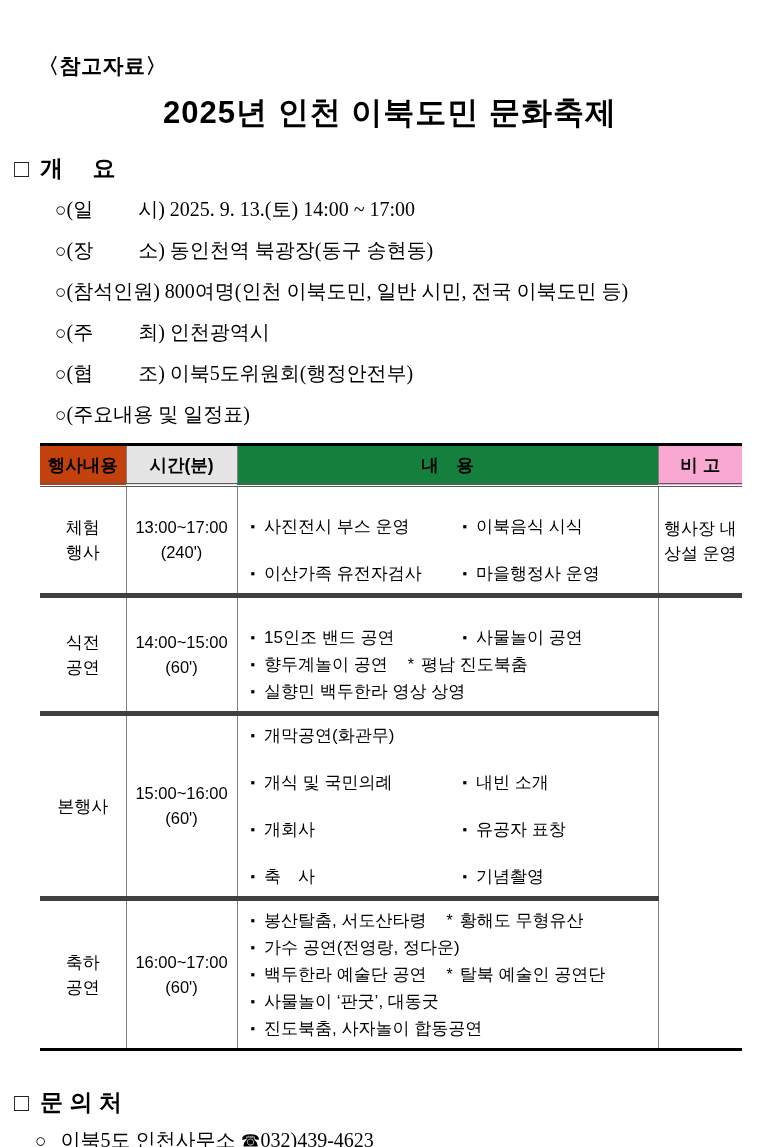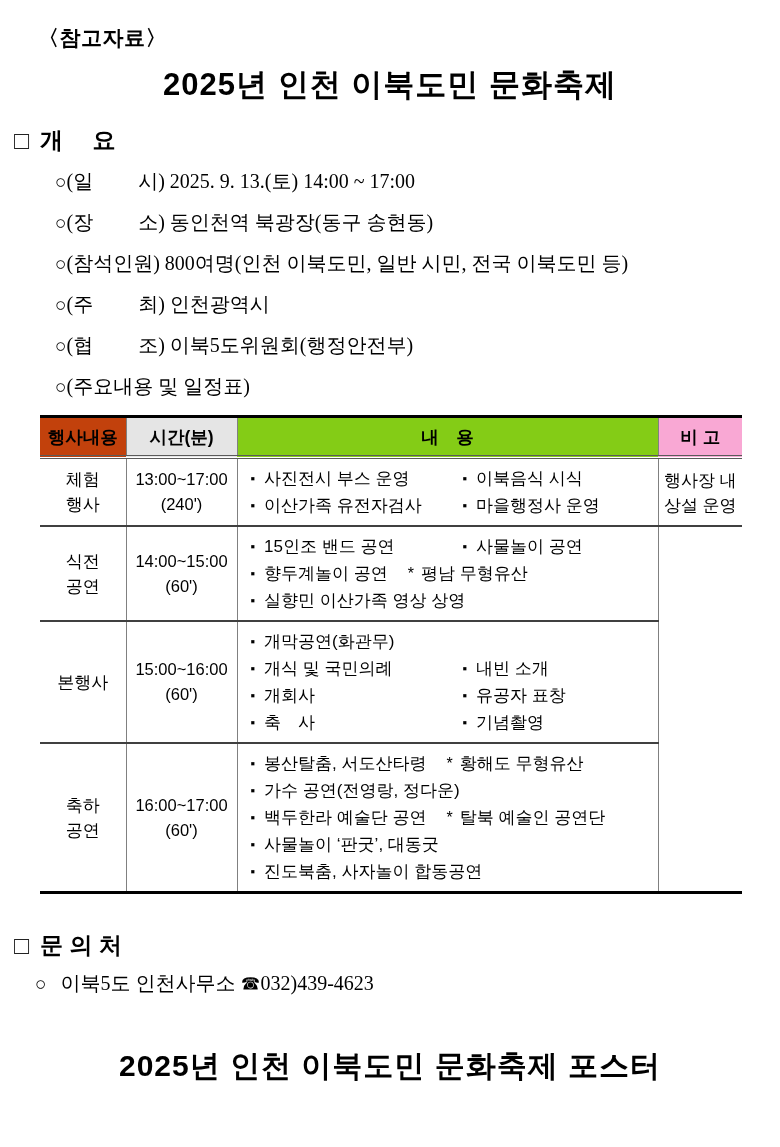--- a/index.html
+++ b/index.html
@@ -4,21 +4,21 @@
 <style>
   * { box-sizing: border-box; }
   html,body { margin:0; padding:0; }
   body {
     width:780px; height:1147px; overflow:hidden;
     background:#ffffff; color:#000;
     font-family:"Liberation Serif","DejaVu Serif",serif;
   }
   .gothic { font-family:"Liberation Sans","DejaVu Sans",sans-serif; }
 
-  .ref-tag { margin:24px 0 0 38px; font-size:21px; font-weight:800; letter-spacing:.5px; }
+  .ref-tag { margin:52px 0 0 38px; font-size:21px; font-weight:800; letter-spacing:.5px; }
   .doc-title { margin:12px 0 0 0; text-align:center; font-size:31px; font-weight:800; letter-spacing:1px; }
 
   .sec-head { margin:20px 0 0 14px; font-size:23px; font-weight:800; line-height:28px; display:flex; align-items:center; }
   .sec-head .sq { font-weight:400; font-size:25px; margin-right:11px; color:#222; }
 
   .items { margin:15px 0 0 55px; }
   .doc-item { margin-bottom:16px; font-size:20px; line-height:24px; white-space:pre-wrap; }
   .doc-item .bul { font-size:19px; }
   .doc-item .small { font-size:20px; }
   .contact-items { margin:12px 0 0 35px; }
@@ -29,30 +29,30 @@
     margin:15px 0 0 40px; width:702px; table-layout:fixed;
     border-collapse:collapse;
     border-top:3px solid #000; border-bottom:3px solid #000;
     font-family:"Liberation Sans","DejaVu Sans",sans-serif;
   }
   .sched th {
     font-size:17.5px; font-weight:700; padding:7px 0 6px 0;
     border-bottom:4px double #5a5a5a;
   }
   .sched th + th, .sched td + td { border-left:1px solid #808080; }
-  .sched td { border-bottom:2px solid #404040; vertical-align:middle; }
+  .sched td { border-bottom:5px solid #404040; vertical-align:middle; }
   .sched tbody tr:last-child td { border-bottom:none; }
   .sched td.merged { border-bottom:none; }
   .c-name, .c-time, .c-note { text-align:center; white-space:pre-line; font-size:17px; line-height:25px; padding:4px 0; }
   .c-time { font-size:16.5px; }
   .c-note { vertical-align:top; padding-top:6px; }
   .c-body { padding:6px 4px 6px 13px; font-size:17px; }
   .cline { line-height:27px; white-space:nowrap; }
   .seg { display:inline-block; }
-  .seg.fixed { min-width:212px; }
+  .seg.fixed { min-width:212px;margin-top:20px; }
   .seg .mk { font-size:13px; margin-right:9px; vertical-align:1px; }
   .seg.star { margin-left:20px; }
   .seg.star .mk { font-size:16px; margin-right:7px; vertical-align:0; }
 
   .footer-title { margin-top:50px; text-align:center; font-size:30px; font-weight:800; letter-spacing:1px; }
 </style>
 </head>
 <body>
 
 <div class="page">
@@ -79,21 +79,21 @@
     <colgroup>
       <col style="width:86px">
         <col style="width:111px">
         <col style="width:421px">
         <col style="width:84px">
     </colgroup>
     <thead>
       <tr>
         <th style="background: #c2410c;">행사내용</th>
         <th style="background: #e5e5e5;">시간(분)</th>
-        <th style="background: #84cc16;">내　용</th>
+        <th style="background: #15803d;">내　용</th>
         <th style="background: #f9a8d4;">비 고</th>
       </tr>
     </thead>
     <tbody id="sched-body">
         <tr>
           <td class="c-name">체험
 행사</td>
           <td class="c-time">13:00~17:00
 (240')</td>
           <td class="c-body">
@@ -103,22 +103,22 @@
           <td class="c-note">행사장 내
 상설 운영</td>
         </tr>
         <tr>
           <td class="c-name">식전
 공연</td>
           <td class="c-time">14:00~15:00
 (60')</td>
           <td class="c-body">
             <div class="cline"><span class="seg fixed"><span class="mk">▪</span><span class="st">15인조 밴드 공연</span></span><span class="seg"><span class="mk">▪</span><span class="st">사물놀이 공연</span></span></div>
-            <div class="cline"><span class="seg"><span class="mk">▪</span><span class="st">향두계놀이 공연</span></span><span class="seg star"><span class="mk">*</span><span class="st">평남 무형유산</span></span></div>
-            <div class="cline"><span class="seg"><span class="mk">▪</span><span class="st">실향민 이산가족 영상 상영</span></span></div>
+            <div class="cline"><span class="seg"><span class="mk">▪</span><span class="st">향두계놀이 공연</span></span><span class="seg star"><span class="mk">*</span><span class="st">평남 진도북춤</span></span></div>
+            <div class="cline"><span class="seg"><span class="mk">▪</span><span class="st">실향민 백두한라 영상 상영</span></span></div>
           </td>
           <td class="c-note merged" rowspan="3"></td>
         </tr>
         <tr>
           <td class="c-name">본행사</td>
           <td class="c-time">15:00~16:00
 (60')</td>
           <td class="c-body">
             <div class="cline"><span class="seg"><span class="mk">▪</span><span class="st">개막공연(화관무)</span></span></div>
             <div class="cline"><span class="seg fixed"><span class="mk">▪</span><span class="st">개식 및 국민의례</span></span><span class="seg"><span class="mk">▪</span><span class="st">내빈 소개</span></span></div>

